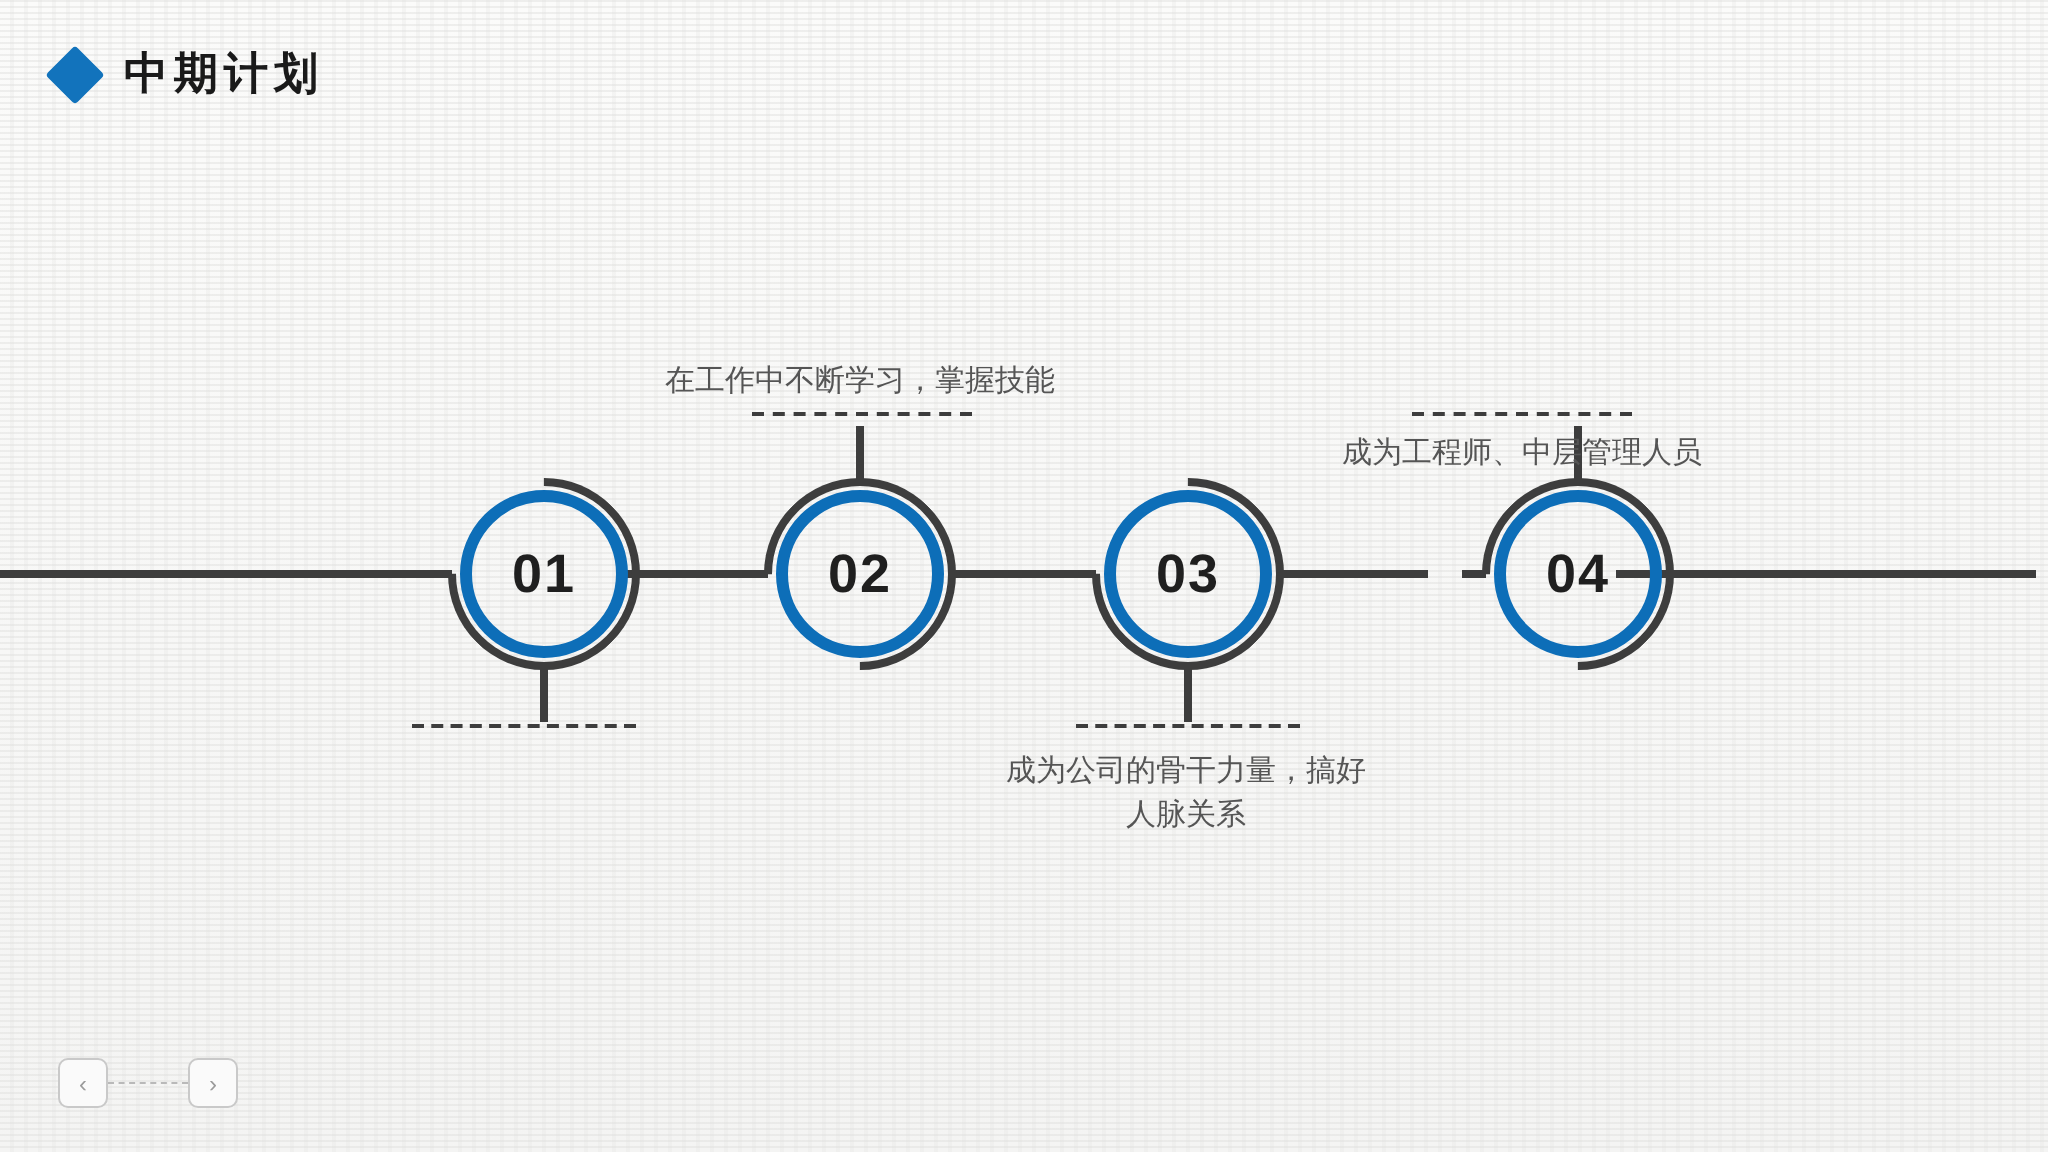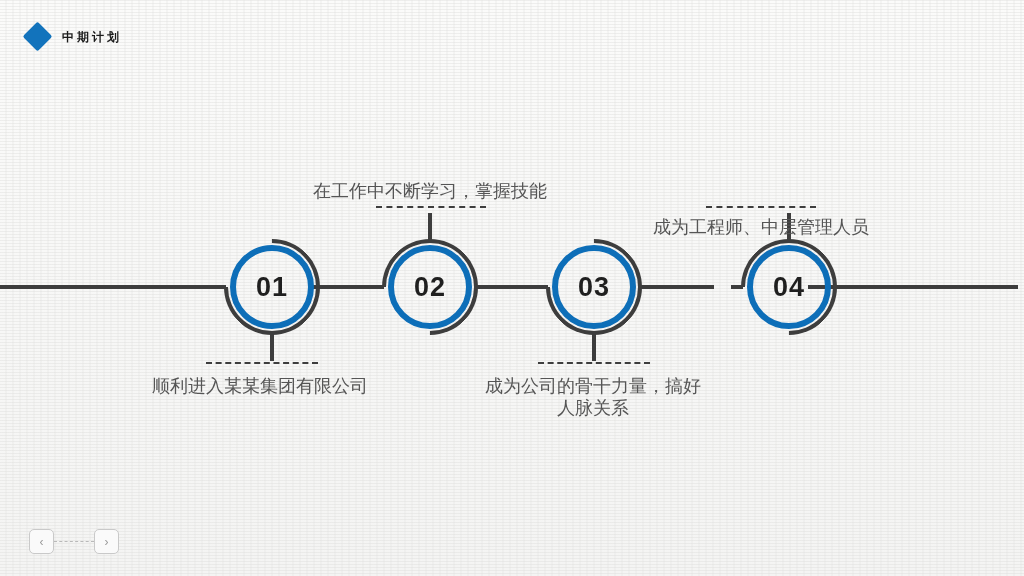--- a/index.html
+++ b/index.html
@@ -44,21 +44,21 @@
   }
   .diamond {
     width: 21px;
     height: 21px;
     background: #1273bc;
     transform: rotate(45deg);
     border-radius: 2px;
     flex: 0 0 auto;
   }
   .header-title {
-    font-size: 12px;
+    font-size: 22px;
     font-weight: bold;
     color: #1a1a1a;
     letter-spacing: 3px;
     white-space: nowrap;
     line-height: 1;
   }
 
   
   .baseline {
     position: absolute;
@@ -149,21 +149,21 @@
     position: absolute;
     top: 285px;
     height: 4px;
     background: #3d3d3d;
   }
 
   
   .caption {
     position: absolute;
     text-align: center;
-    font-size: 18px;
+    font-size: 15px;
     color: #555555;
     line-height: 22px;
     white-space: pre-line;
   }
   .dash-rule {
     position: absolute;
     height: 0;
     border-top: 2px dashed #3d3d3d;
   }
 
@@ -212,21 +212,20 @@
 
   <div class="node arc-bottom" style="left:224px; top:239px;">
     <div class="arc"></div>
     <div class="stub left"></div>
     <div class="stub right"></div>
     <div class="ring"></div>
     <div class="num">01</div>
     <div class="tail"></div>
   </div>
   <div class="dash-rule" style="left:206px; top:362px; width:112px;"></div>
-  <div class="caption" style="left:135px; top:375px; width:250px;">顺利进入某某集团有限公司</div>
 
   <div class="node arc-top" style="left:382px; top:239px;">
     <div class="arc"></div>
     <div class="stub left"></div>
     <div class="stub right"></div>
     <div class="ring"></div>
     <div class="num">02</div>
     <div class="tail"></div>
   </div>
   <div class="dash-rule" style="left:376px; top:206px; width:110px;"></div>

